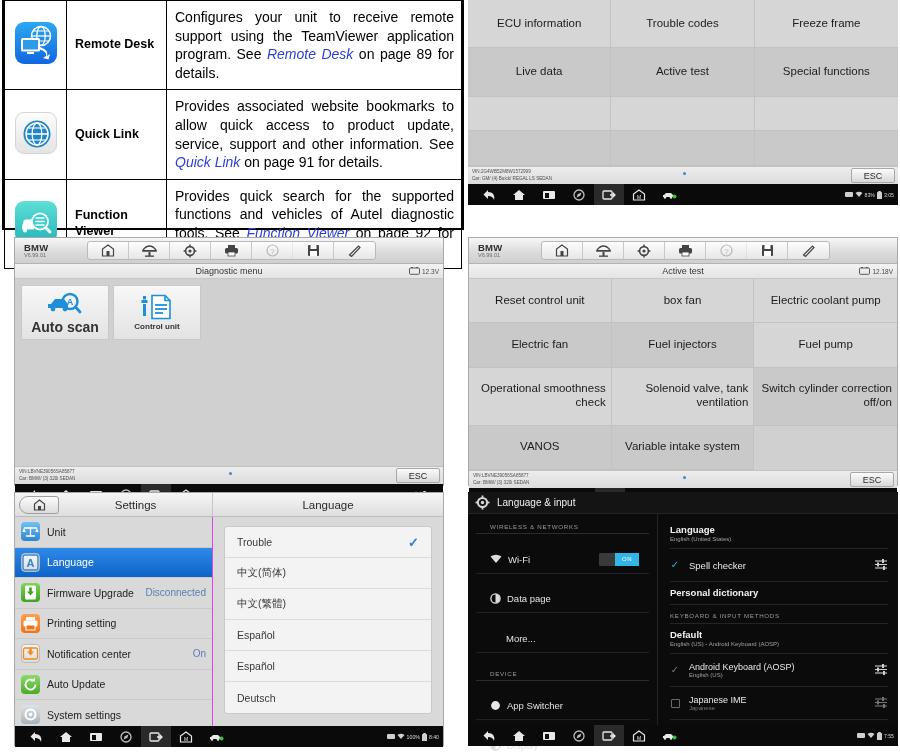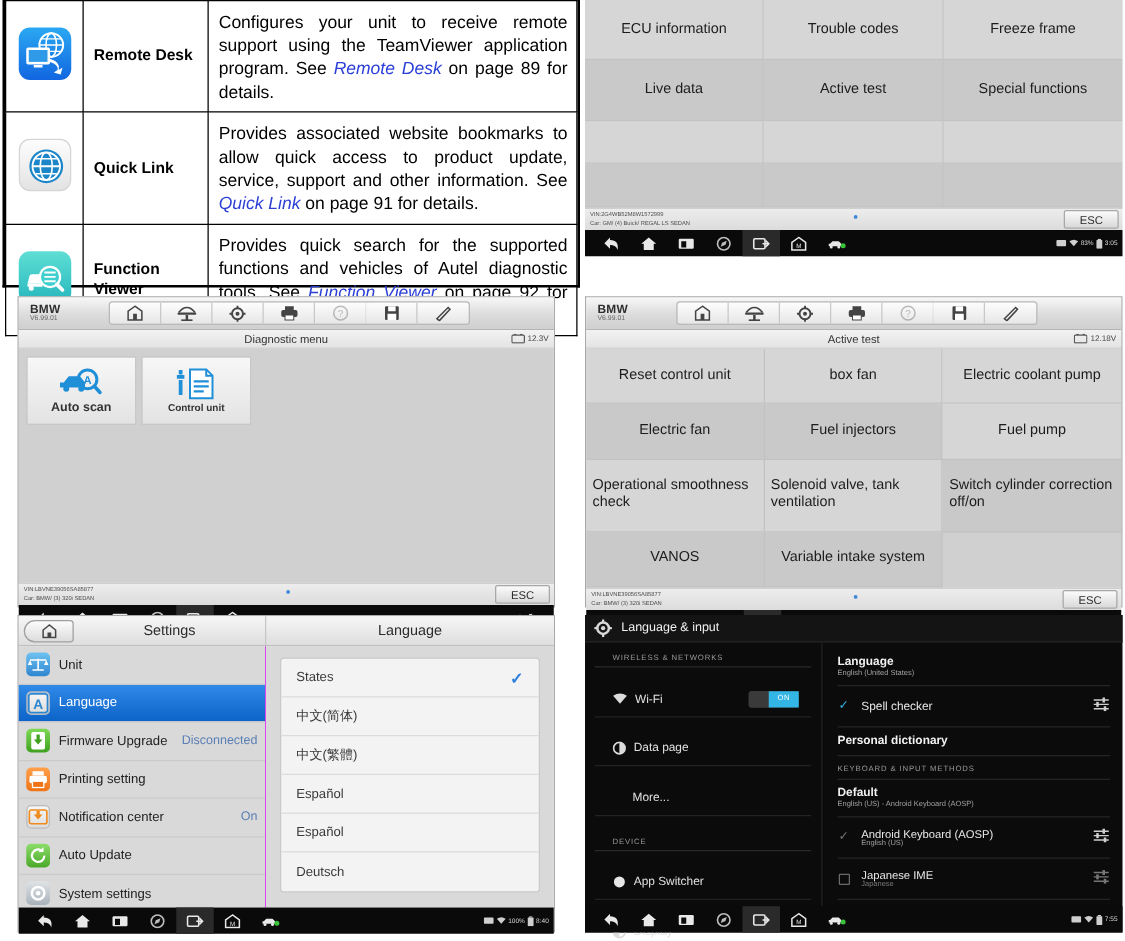--- a/index.html
+++ b/index.html
@@ -73,21 +73,21 @@
     font-size: 9px; color: #2a2a2a; display: flex; align-items: center; justify-content: center; }
 
   .navbar { height: 21px; background: #0a0a0a; display: flex; align-items: center; padding-left: 6px; position: relative; }
   .nav-ic { width: 30px; height: 21px; display: flex; align-items: center; justify-content: center; }
   .nav-ic.sel { background: #2a2a2a; }
   .nav-status { position: absolute; right: 4px; display: flex; align-items: center; gap: 2px; }
   .nav-status .txt { font-size: 5.2px; color: #d8d8d8; }
 
   
   .gridmenu { display: grid; grid-template-columns: 1fr 1fr 1fr; width: 100%; height: 100%; }
-  .gcell { display: flex; align-items: center; justify-content: center; text-align: left;
+  .gcell { display: flex; align-items: center; justify-content: center; text-align: right;
     font-size: 11.5px; color: #1c1c1c; border-right: 1px solid #c2c2c2; border-bottom: 1px solid #c2c2c2;
     padding: 2px 5px; line-height: 1.2; }
   .gcell:nth-child(3n) { border-right: none; }
   .rowA { background: #d6d6d6; }
   .rowB { background: #c9c9c9; }
 
   
   .set-head { height: 24px; background: linear-gradient(180deg,#f6f6f6,#dedede);
     border-bottom: 1px solid #bdbdbd; display: flex; align-items: center; }
   .set-head-l { width: 198px; display: flex; align-items: center; border-right: 1px solid #c6c6c6; height: 100%; }
@@ -367,21 +367,21 @@
       <div style="display:flex; gap:4px;">
         <div style="width:88px; height:55px; background:linear-gradient(180deg,#f7f7f7,#e3e3e3); border:1px solid #c8c8c8; display:flex; flex-direction:column; align-items:center; justify-content:center; gap:2px;">
           <svg width="38" height="26" viewBox="0 0 38 26">
             <path d="M2 17 h20 v-4 l-4 -5 h-9 l-4 5 h-3 z" fill="#1f8fd8"></path>
             <circle cx="7" cy="18" r="2.4" fill="#1f8fd8"></circle>
               <circle cx="19" cy="18" r="2.4" fill="#1f8fd8"></circle>
             <circle cx="24" cy="10.5" r="7.5" fill="none" stroke="#1f8fd8" stroke-width="2.4"></circle>
             <text x="24" y="14" font-size="9" fill="#1f8fd8" text-anchor="middle" font-family="Liberation Sans" font-weight="bold">A</text>
             <line x1="29.5" y1="16" x2="34" y2="21" stroke="#1f8fd8" stroke-width="2.8" stroke-linecap="round"></line>
           </svg>
-          <span style="font-size:10px; font-weight:bold; color:#333;">Auto scan</span>
+          <span style="font-size:14px; font-weight:bold; color:#333;">Auto scan</span>
         </div>
         <div style="width:88px; height:55px; background:linear-gradient(180deg,#f7f7f7,#e3e3e3); border:1px solid #c8c8c8; display:flex; flex-direction:column; align-items:center; justify-content:center; gap:2px;">
           <svg width="38" height="26" viewBox="0 0 38 26">
             <path d="M5 2 l3 0 v3.5 h-3 z M3.5 6 h6 v3 h-6 z M5 10 h3 v12 h-3 z" fill="#1f8fd8"></path>
             <path d="M14 1.5 h13 l5 5 v18 h-18 z" fill="#fff" stroke="#1f8fd8" stroke-width="1.6"></path>
             <path d="M27 1.5 v5 h5" fill="none" stroke="#1f8fd8" stroke-width="1.6"></path>
             <g stroke="#1f8fd8" stroke-width="1.8">
                 <line x1="17" y1="11" x2="29" y2="11"></line>
                 <line x1="17" y1="15" x2="29" y2="15"></line>
                 <line x1="17" y1="19" x2="25" y2="19"></line>
@@ -694,21 +694,21 @@
                 <circle cx="9.5" cy="9.5" r="1.8" fill="#fff"></circle>
               </svg>
           </span>
           <span class="lbl">System settings</span>
           <span class="val"></span>
         </div>
       </div>
       <div class="set-right">
         <div class="lang-list">
           <div class="lang-row">
-            <span class="nm">States</span>
+            <span class="nm">Trouble</span>
             <span class="lang-check">✓</span>
           </div>
           <div class="lang-row">
             <span class="nm">中文(简体)</span>
           </div>
           <div class="lang-row">
             <span class="nm">中文(繁體)</span>
           </div>
           <div class="lang-row">
             <span class="nm">Español</span>

